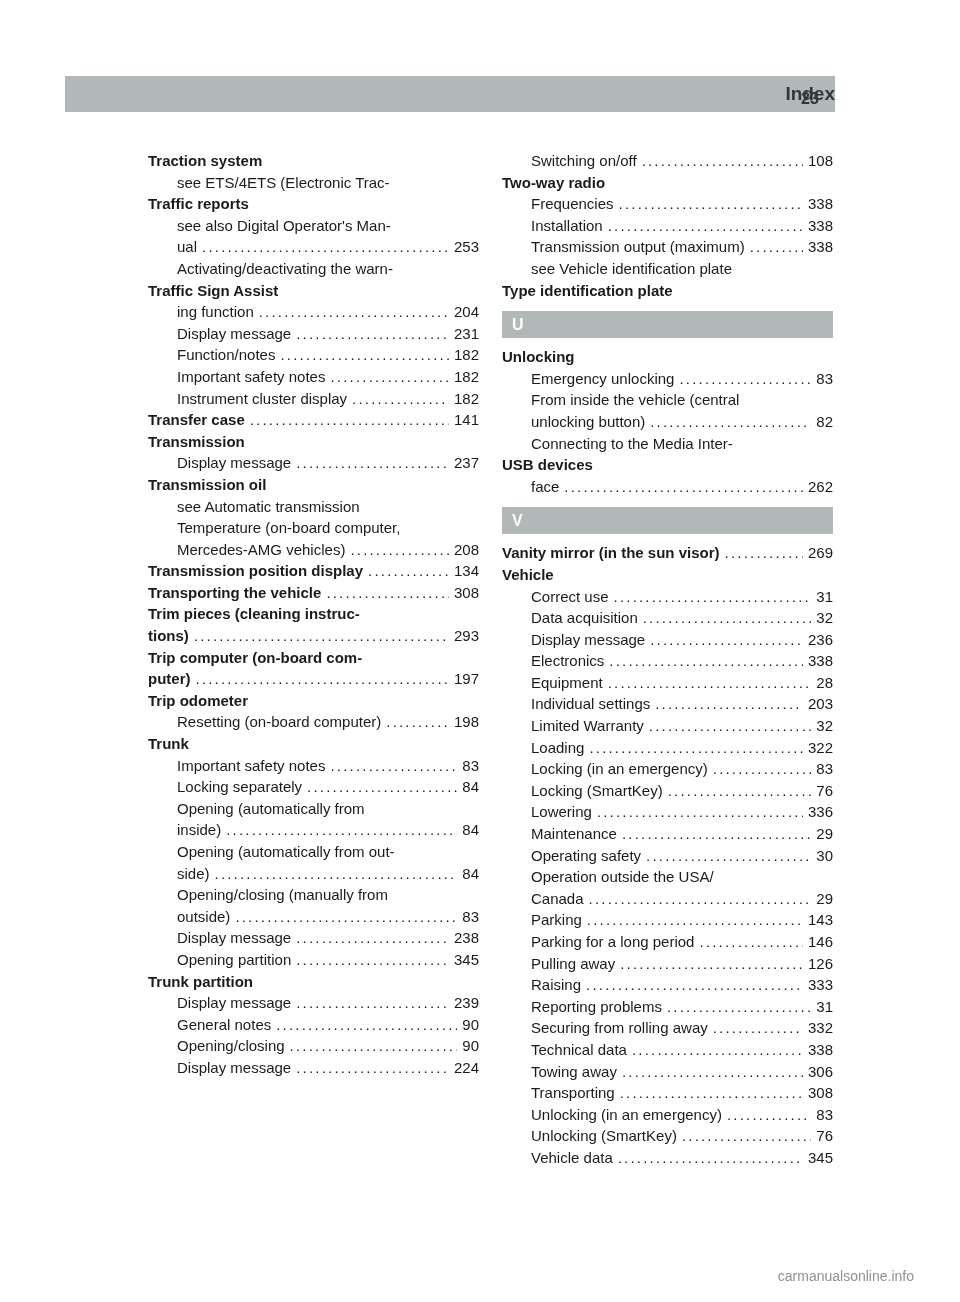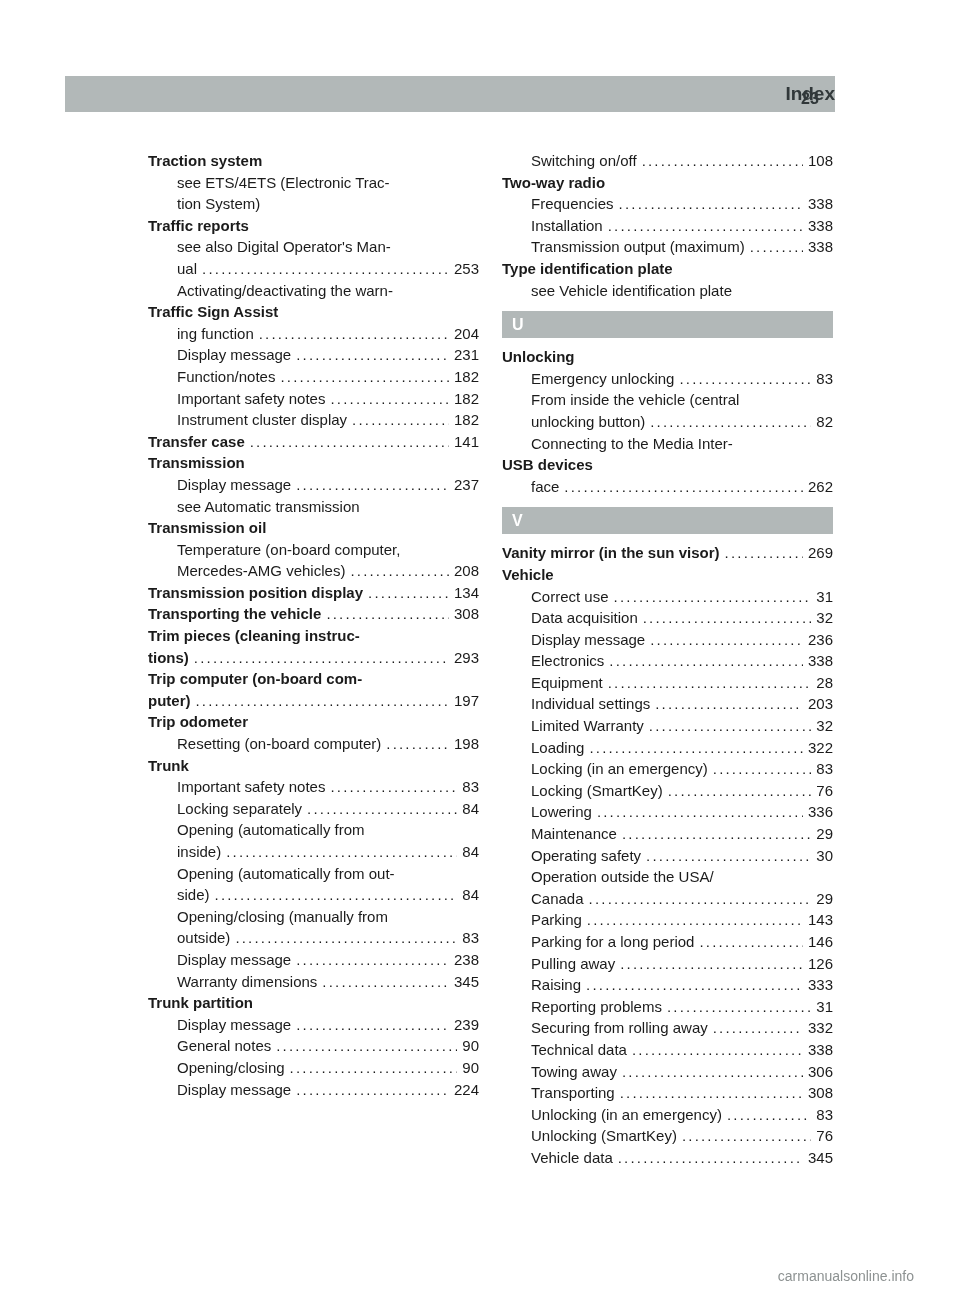--- a/index.html
+++ b/index.html
@@ -93,23 +93,20 @@
 <div class="page-number">23</div>
 
 <div class="columns">
   <div class="col" id="col-left">
       <div class="line b">
         <span class="txt">Traction system</span>
       </div>
       <div class="line i1">
         <span class="txt">see ETS/4ETS (Electronic Trac-</span>
       </div>
-      <div class="line i1">
-        <span class="txt">tion System)</span>
-      </div>
       <div class="line b">
         <span class="txt">Traffic reports</span>
       </div>
       <div class="line i1">
         <span class="txt">see also Digital Operator's Man-</span>
       </div>
       <div class="line i1">
         <span class="txt">ual</span>
         <span class="leader"></span>
         <span class="page">253</span>
@@ -151,26 +148,26 @@
         <span class="page">141</span>
       </div>
       <div class="line b">
         <span class="txt">Transmission</span>
       </div>
       <div class="line i1">
         <span class="txt">Display message</span>
         <span class="leader"></span>
         <span class="page">237</span>
       </div>
+      <div class="line b">
+        <span class="txt">Transmission oil</span>
+      </div>
       <div class="line i1">
         <span class="txt">see Automatic transmission</span>
       </div>
-      <div class="line b">
-        <span class="txt">Transmission oil</span>
-      </div>
       <div class="line i1">
         <span class="txt">Temperature (on-board computer,</span>
       </div>
       <div class="line i1">
         <span class="txt">Mercedes-AMG vehicles)</span>
         <span class="leader"></span>
         <span class="page">208</span>
       </div>
       <div class="line b">
         <span class="txt">Transmission position display</span>
@@ -242,21 +239,21 @@
         <span class="txt">outside)</span>
         <span class="leader"></span>
         <span class="page">83</span>
       </div>
       <div class="line i1">
         <span class="txt">Display message</span>
         <span class="leader"></span>
         <span class="page">238</span>
       </div>
       <div class="line i1">
-        <span class="txt">Warranty dimensions</span>
+        <span class="txt">Opening partition</span>
         <span class="leader"></span>
         <span class="page">345</span>
       </div>
       <div class="line b">
         <span class="txt">Trunk partition</span>
       </div>
       <div class="line i1">
         <span class="txt">Display message</span>
         <span class="leader"></span>
         <span class="page">239</span>
@@ -294,25 +291,25 @@
       <div class="line i1">
         <span class="txt">Installation</span>
         <span class="leader"></span>
         <span class="page">338</span>
       </div>
       <div class="line i1">
         <span class="txt">Transmission output (maximum)</span>
         <span class="leader"></span>
         <span class="page">338</span>
       </div>
+      <div class="line i1">
+        <span class="txt">see Vehicle identification plate</span>
+      </div>
       <div class="line b">
         <span class="txt">Type identification plate</span>
-      </div>
-      <div class="line i1">
-        <span class="txt">see Vehicle identification plate</span>
       </div>
       <div class="secbar">
         <span class="secletter">U</span>
       </div>
       <div class="line b">
         <span class="txt">Unlocking</span>
       </div>
       <div class="line i1">
         <span class="txt">Emergency unlocking</span>
         <span class="leader"></span>

